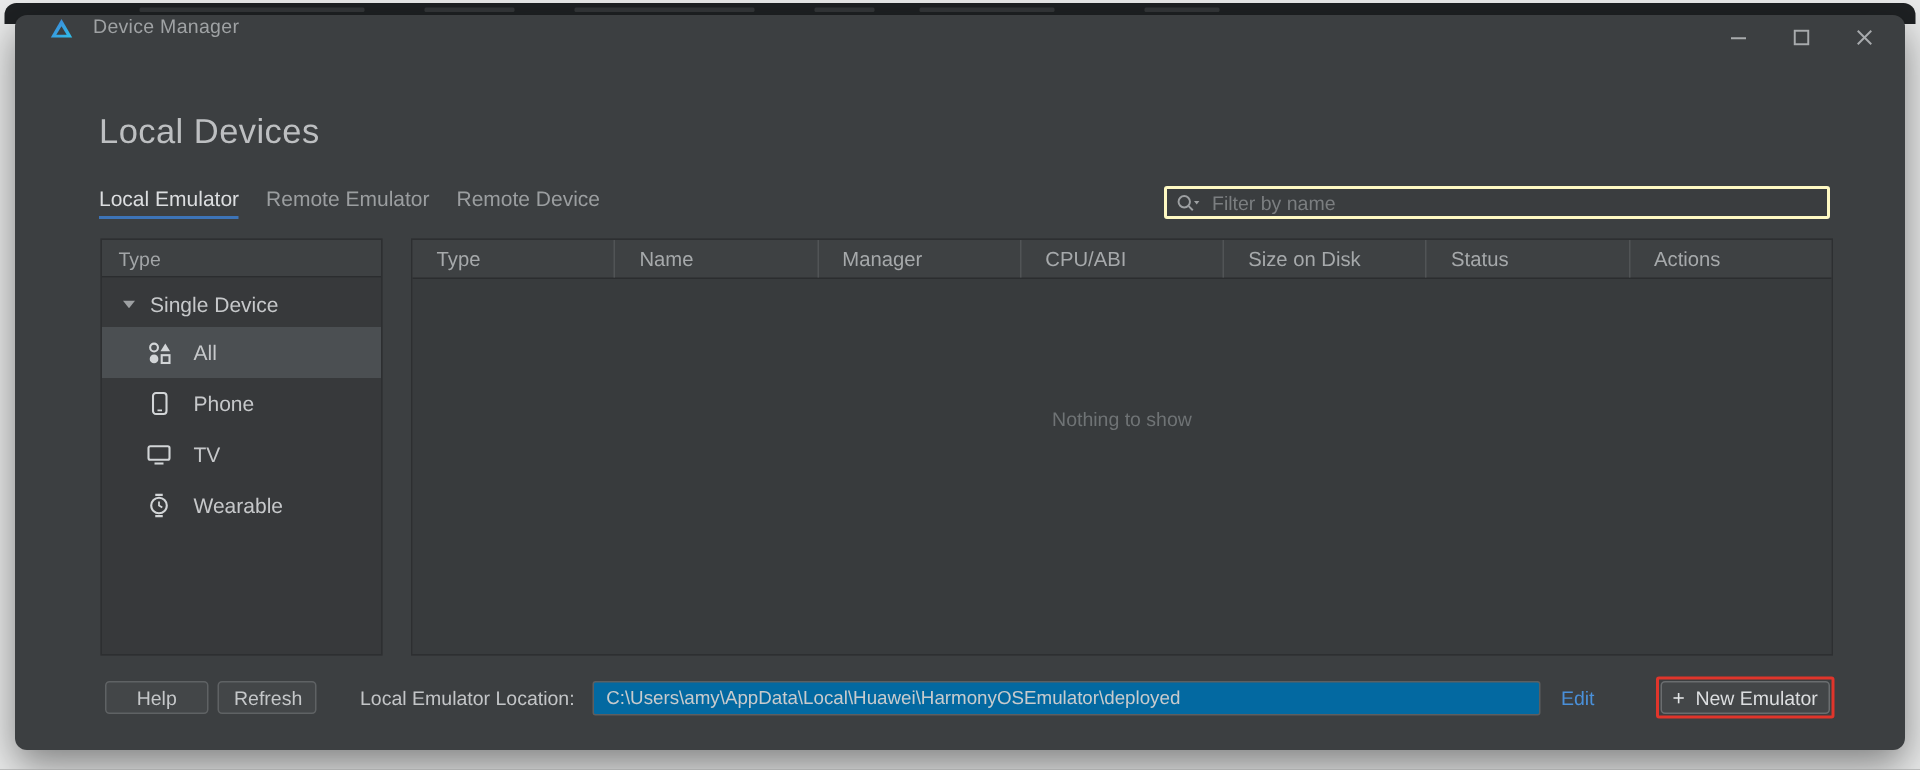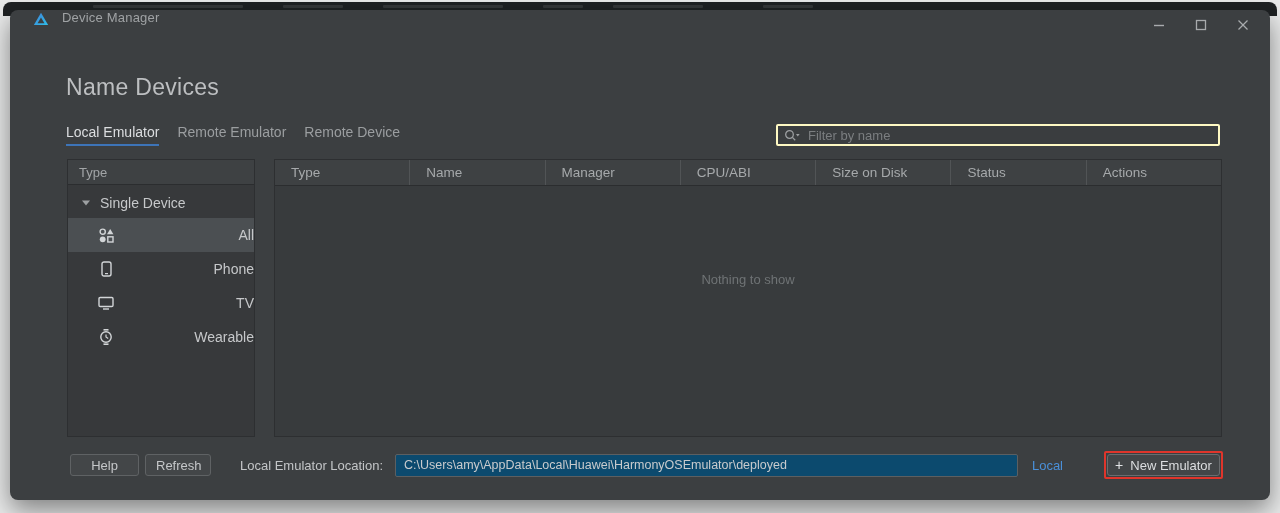--- a/index.html
+++ b/index.html
@@ -93,21 +93,21 @@
 
   
   .tree { padding-top: 2px; }
   .tree-group {
     height: 31px; display: flex; align-items: center; padding-left: 13px;
     font-size: 14px; color: #c6c8ca;
   }
   .tree-group .caret { margin-right: 9px; display: flex; }
   .tree-item {
     height: 34px; display: flex; align-items: center; padding-left: 30px;
-    font-size: 14px; color: #c6c8ca; cursor: default; justify-content: space-between;
+    font-size: 14px; color: #c6c8ca; cursor: default;
   }
   .tree-item.selected { background: #4b4f52; }
   .tree-item .t-icon { width: 16px; display: flex; justify-content: center; margin-right: 15px; }
   .tree-item svg { stroke: #d2d5d7; fill: none; }
 
   
   .tbl-header { display: flex; height: 26px; background: #3e4143; border-bottom: 1px solid #2b2d2f; }
   .tbl-th {
     flex: 1; display: flex; align-items: center; padding-left: 16px;
     font-size: 13.5px; color: #a6a9ab; border-right: 1px solid #515456;
@@ -128,21 +128,21 @@
   .btn {
     height: 22px; background: #434648; border: 1px solid #5f6264; border-radius: 3px;
     color: #c5c7c9; font-size: 13px; padding: 0 10px; cursor: default;
     font-family: "Liberation Sans", "DejaVu Sans", sans-serif;
   }
   .btn-help { width: 69px; }
   .btn-refresh { width: 66px; margin-left: 6px; }
   .loc-label { margin-left: 29px; font-size: 13px; color: #c3c5c7; white-space: nowrap; }
   .loc-input {
     margin-left: 12px; flex: 1; height: 23px;
-    background: #0c4a6e; border: 1px solid #5c5f61; border-radius: 2px;
+    background: #0369a1; border: 1px solid #5c5f61; border-radius: 2px;
     color: #c9cbcd; font-size: 12.5px; padding: 0 8px; outline: none;
     font-family: "Liberation Sans", "DejaVu Sans", sans-serif;
   }
   .edit-link { margin-left: 14px; font-size: 13px; color: #4a90d9; cursor: default; }
   .new-emu-wrap {
     margin-left: 41px; border: 2px solid #e0352b; border-radius: 2px; padding: 1px;
   }
   .btn-new-emu {
     width: 113px; height: 22px; display: flex; align-items: center; justify-content: center;
     background: #434648; border: 1px solid #6a6d6f; border-radius: 3px;
@@ -190,21 +190,21 @@
       </button>
       <button class="win-btn">
         <svg width="12" height="12" viewBox="0 0 12 12">
           <line x1="1.5" y1="1.5" x2="10.5" y2="10.5" stroke-width="1.3"></line>
           <line x1="10.5" y1="1.5" x2="1.5" y2="10.5" stroke-width="1.3"></line>
         </svg>
       </button>
     </div>
   </div>
 
-  <div class="page-heading">Name Devices</div>
+  <div class="page-heading">Local Devices</div>
 
   <div class="tabs-row">
     <span class="tab active">Local Emulator</span>
     <span class="tab">Remote Emulator</span>
     <span class="tab">Remote Device</span>
 
     <div class="filter-box">
       <span class="search-glyph">
         <svg width="16" height="13" viewBox="0 0 16 13" fill="none" stroke="#9da0a2">
           <circle cx="5.5" cy="5.5" r="3.8" stroke-width="1.3"></circle>
@@ -290,21 +290,21 @@
         <div class="empty-text">Nothing to show</div>
       </div>
     </div>
   </div>
 
   <div class="footer">
     <button class="btn btn-help">Help</button>
     <button class="btn btn-refresh">Refresh</button>
     <span class="loc-label">Local Emulator Location:</span>
     <input class="loc-input" type="text" value="C:\Users\amy\AppData\Local\Huawei\HarmonyOSEmulator\deployed" style="">
-    <span class="edit-link">Local</span>
+    <span class="edit-link">Edit</span>
     <div class="new-emu-wrap">
       <button class="btn-new-emu">
         <span class="plus">+</span>
         <span>New Emulator</span>
       </button>
     </div>
   </div>
 
 </div>
 

